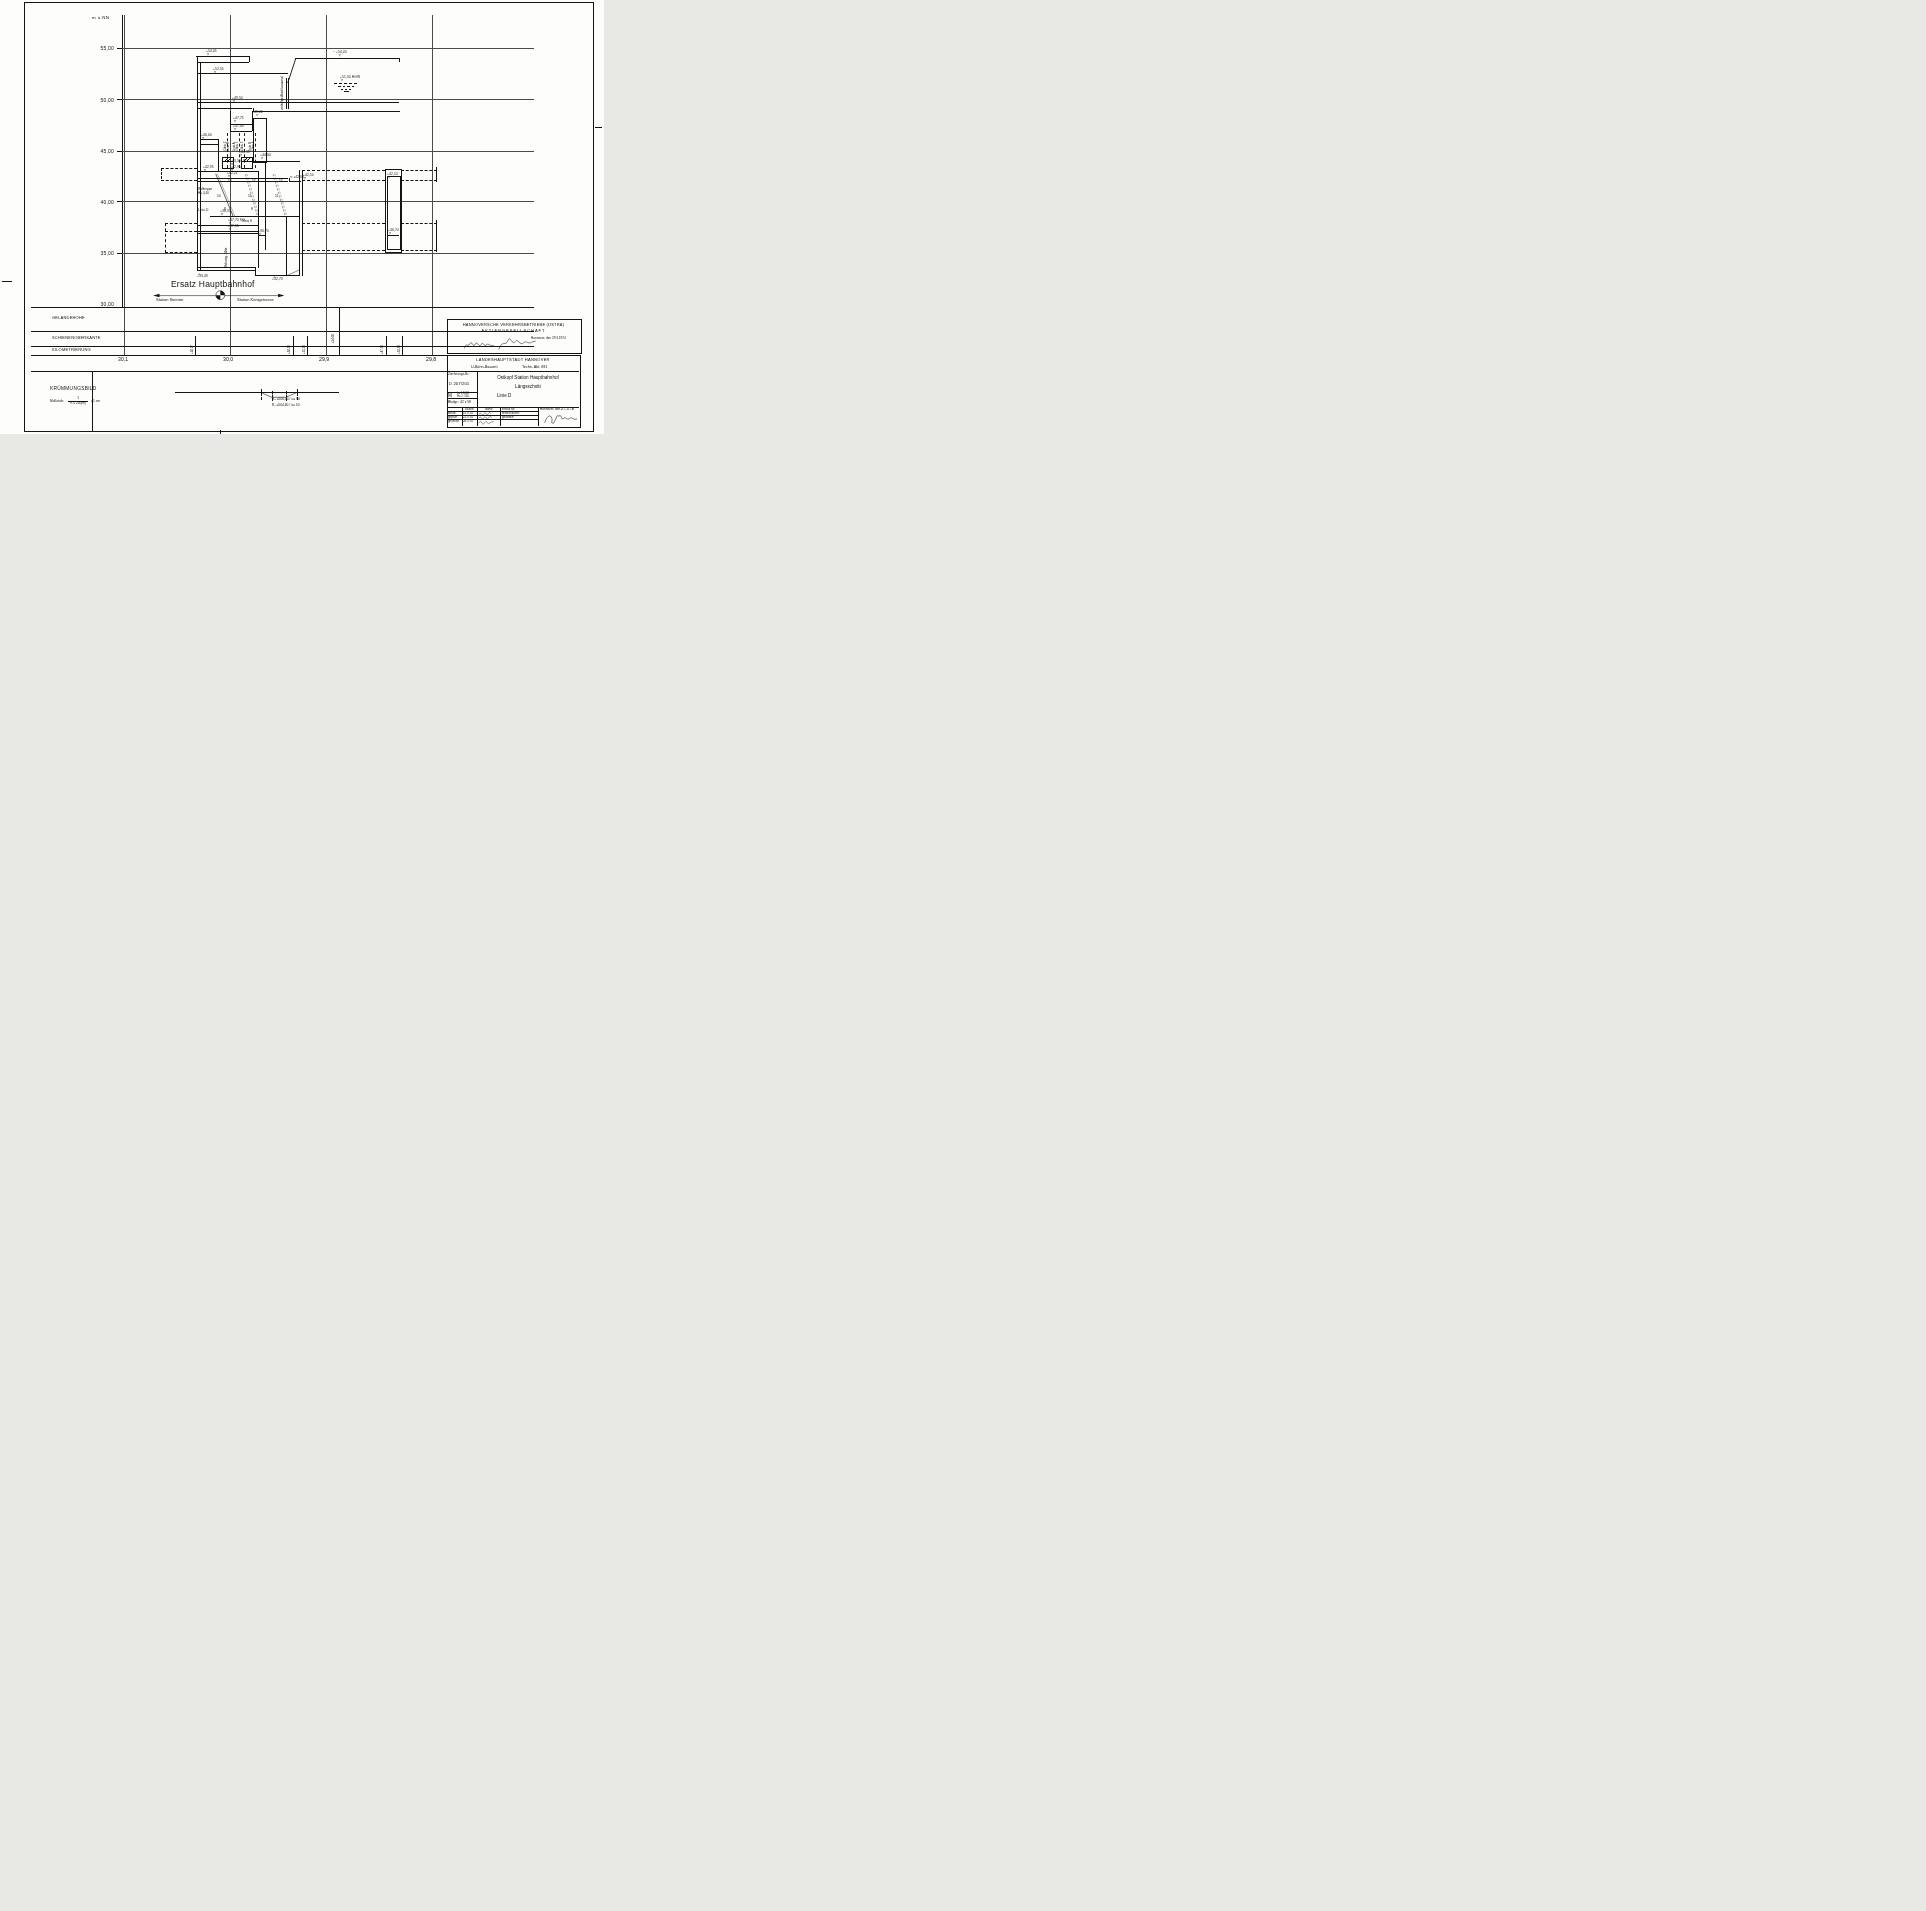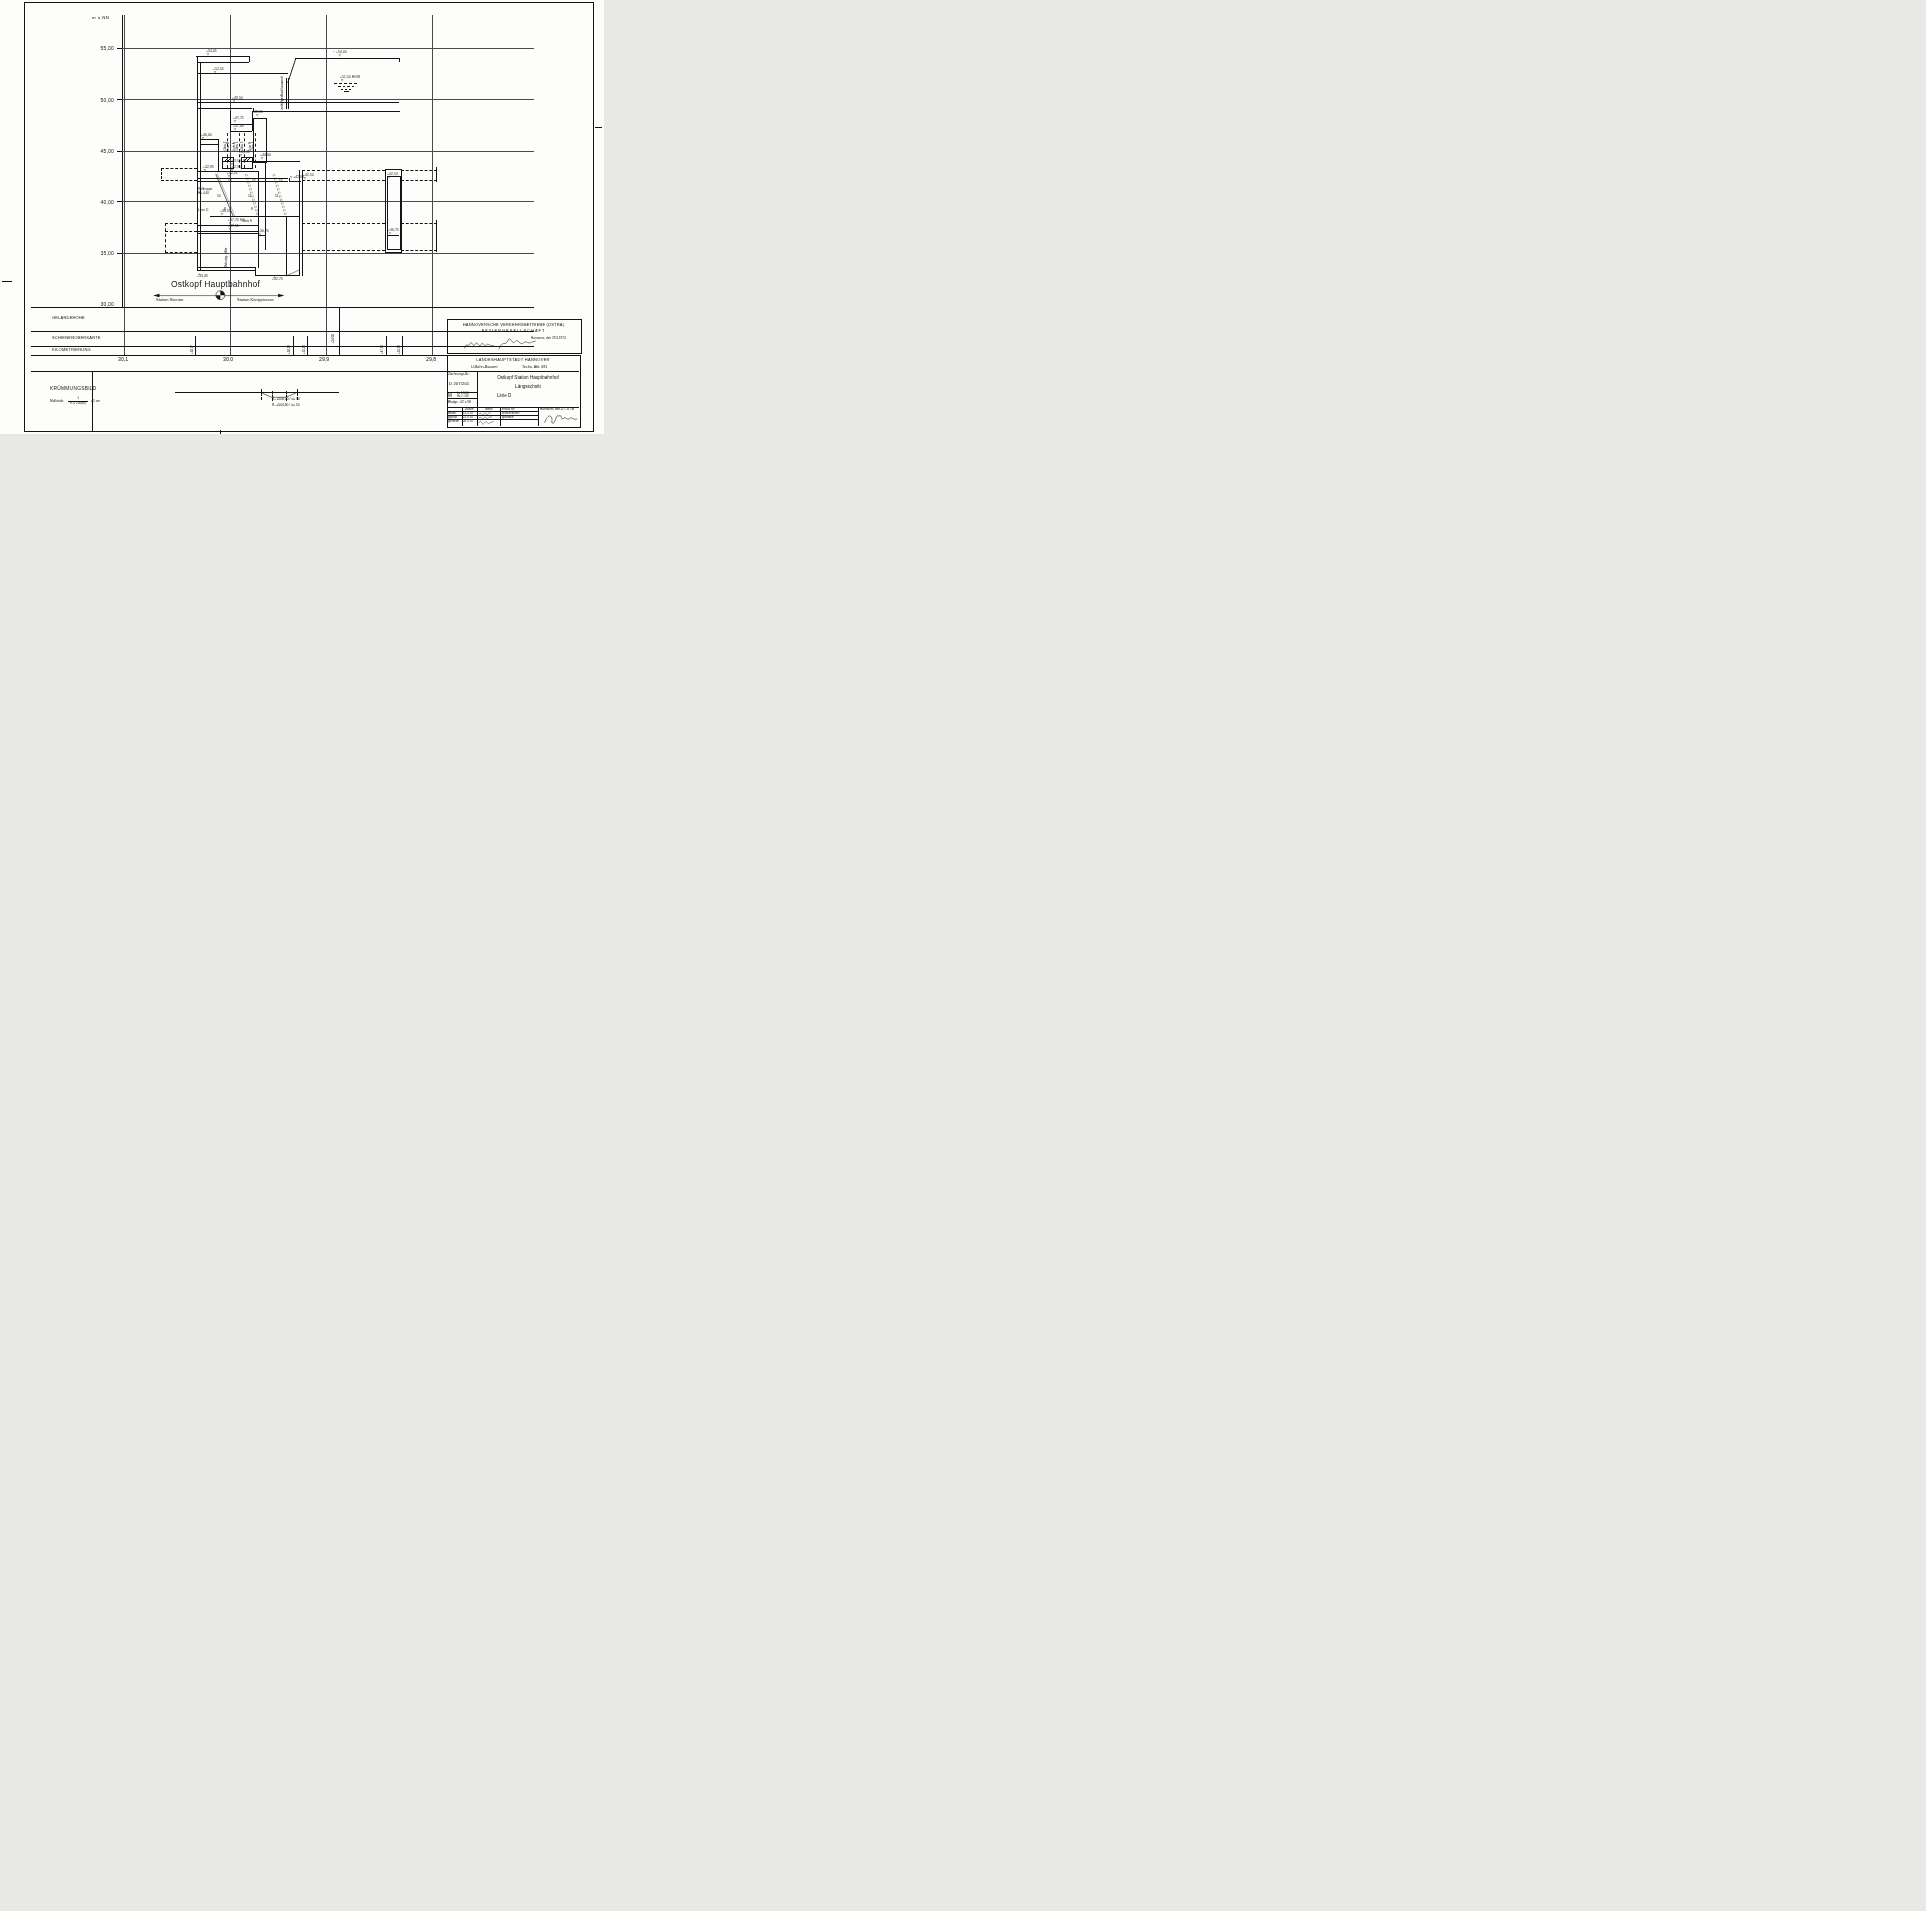--- a/index.html
+++ b/index.html
@@ -268,21 +268,21 @@
 
   <div class="t" style="left:228px;top:180px;font-size:3.3px;">10</div>
   <div class="t" style="left:252px;top:180px;font-size:3.3px;">17</div>
   <div class="t" style="left:279px;top:180px;font-size:3.3px;">17</div>
   <div class="t" style="left:217px;top:195px;font-size:3.3px;">10</div>
   <div class="t" style="left:248px;top:195px;font-size:3.3px;">11</div>
   <div class="t" style="left:275px;top:195px;font-size:3.3px;">11</div>
   <div class="t" style="left:224px;top:208px;font-size:3.3px;">8</div>
   <div class="t" style="left:251px;top:208px;font-size:3.3px;">8</div>
 
-  <div class="t" style="left:171px;top:280px;font-size:8.5px;letter-spacing:0.2px;">Ostkopf Hauptbahnhof</div>
+  <div class="t" style="left:171px;top:280px;font-size:8.5px;letter-spacing:0.2px;">Ersatz Hauptbahnhof</div>
   <div class="t" style="left:156px;top:298px;font-size:4px;">Station Steintor</div>
   <div class="t" style="left:237px;top:298px;font-size:4px;">Station Königstrasse</div>
 
   <div class="h" style="left:31px;top:307px;width:503px;height:0.5px;"></div>
   <div class="h" style="left:31px;top:331px;width:503px;"></div>
   <div class="h" style="left:31px;top:346px;width:503px;"></div>
   <div class="h" style="left:31px;top:355px;width:503px;height:1.1px;"></div>
   <div class="t" style="left:52px;top:316px;font-size:4px;letter-spacing:0.2px;">GELÄNDEHÖHE</div>
   <div class="t" style="left:52px;top:336px;font-size:4px;letter-spacing:0.2px;">SCHIENENOBERKANTE</div>
   <div class="t" style="left:52px;top:348px;font-size:4px;letter-spacing:0.2px;">KILOMETRIERUNG</div>

